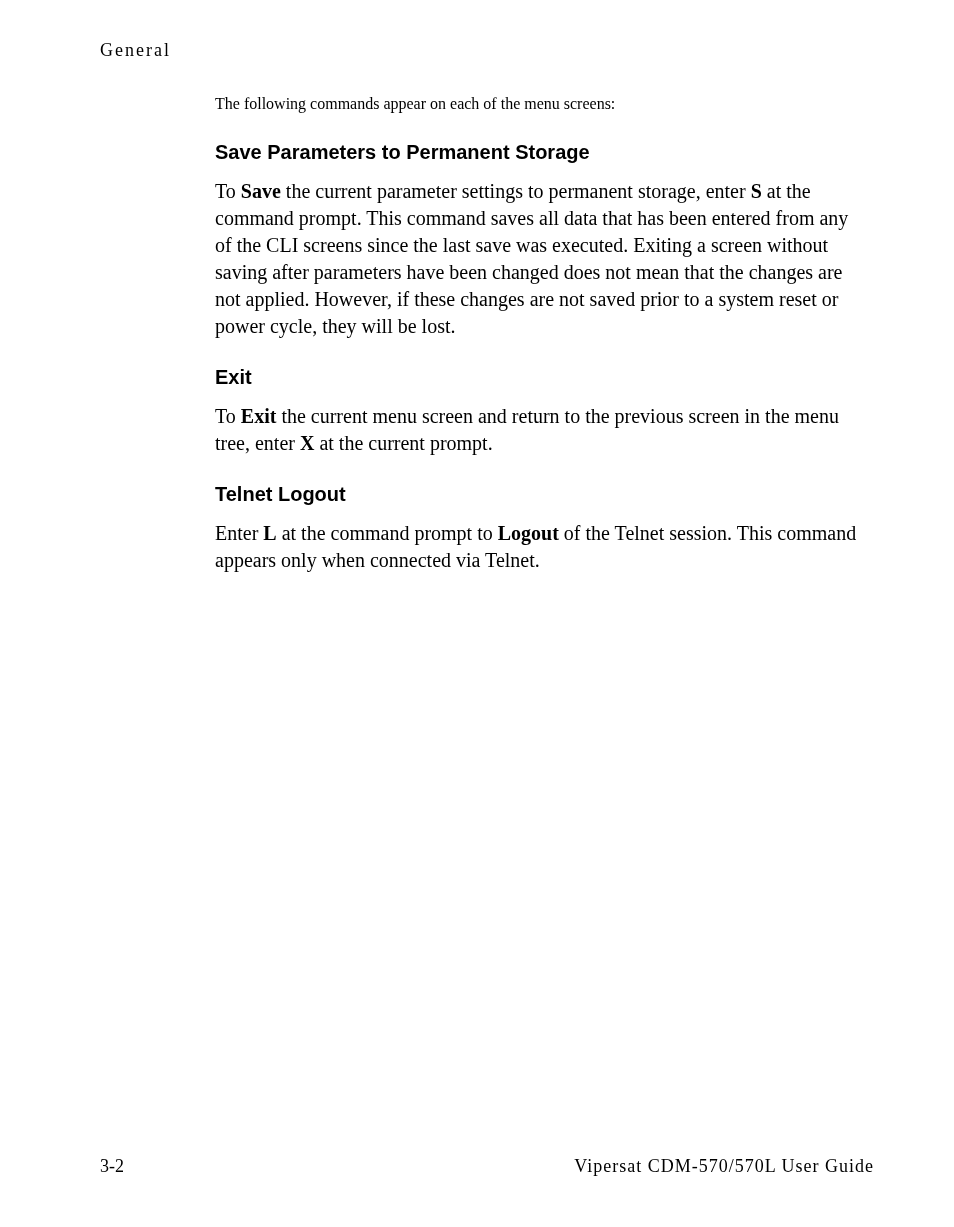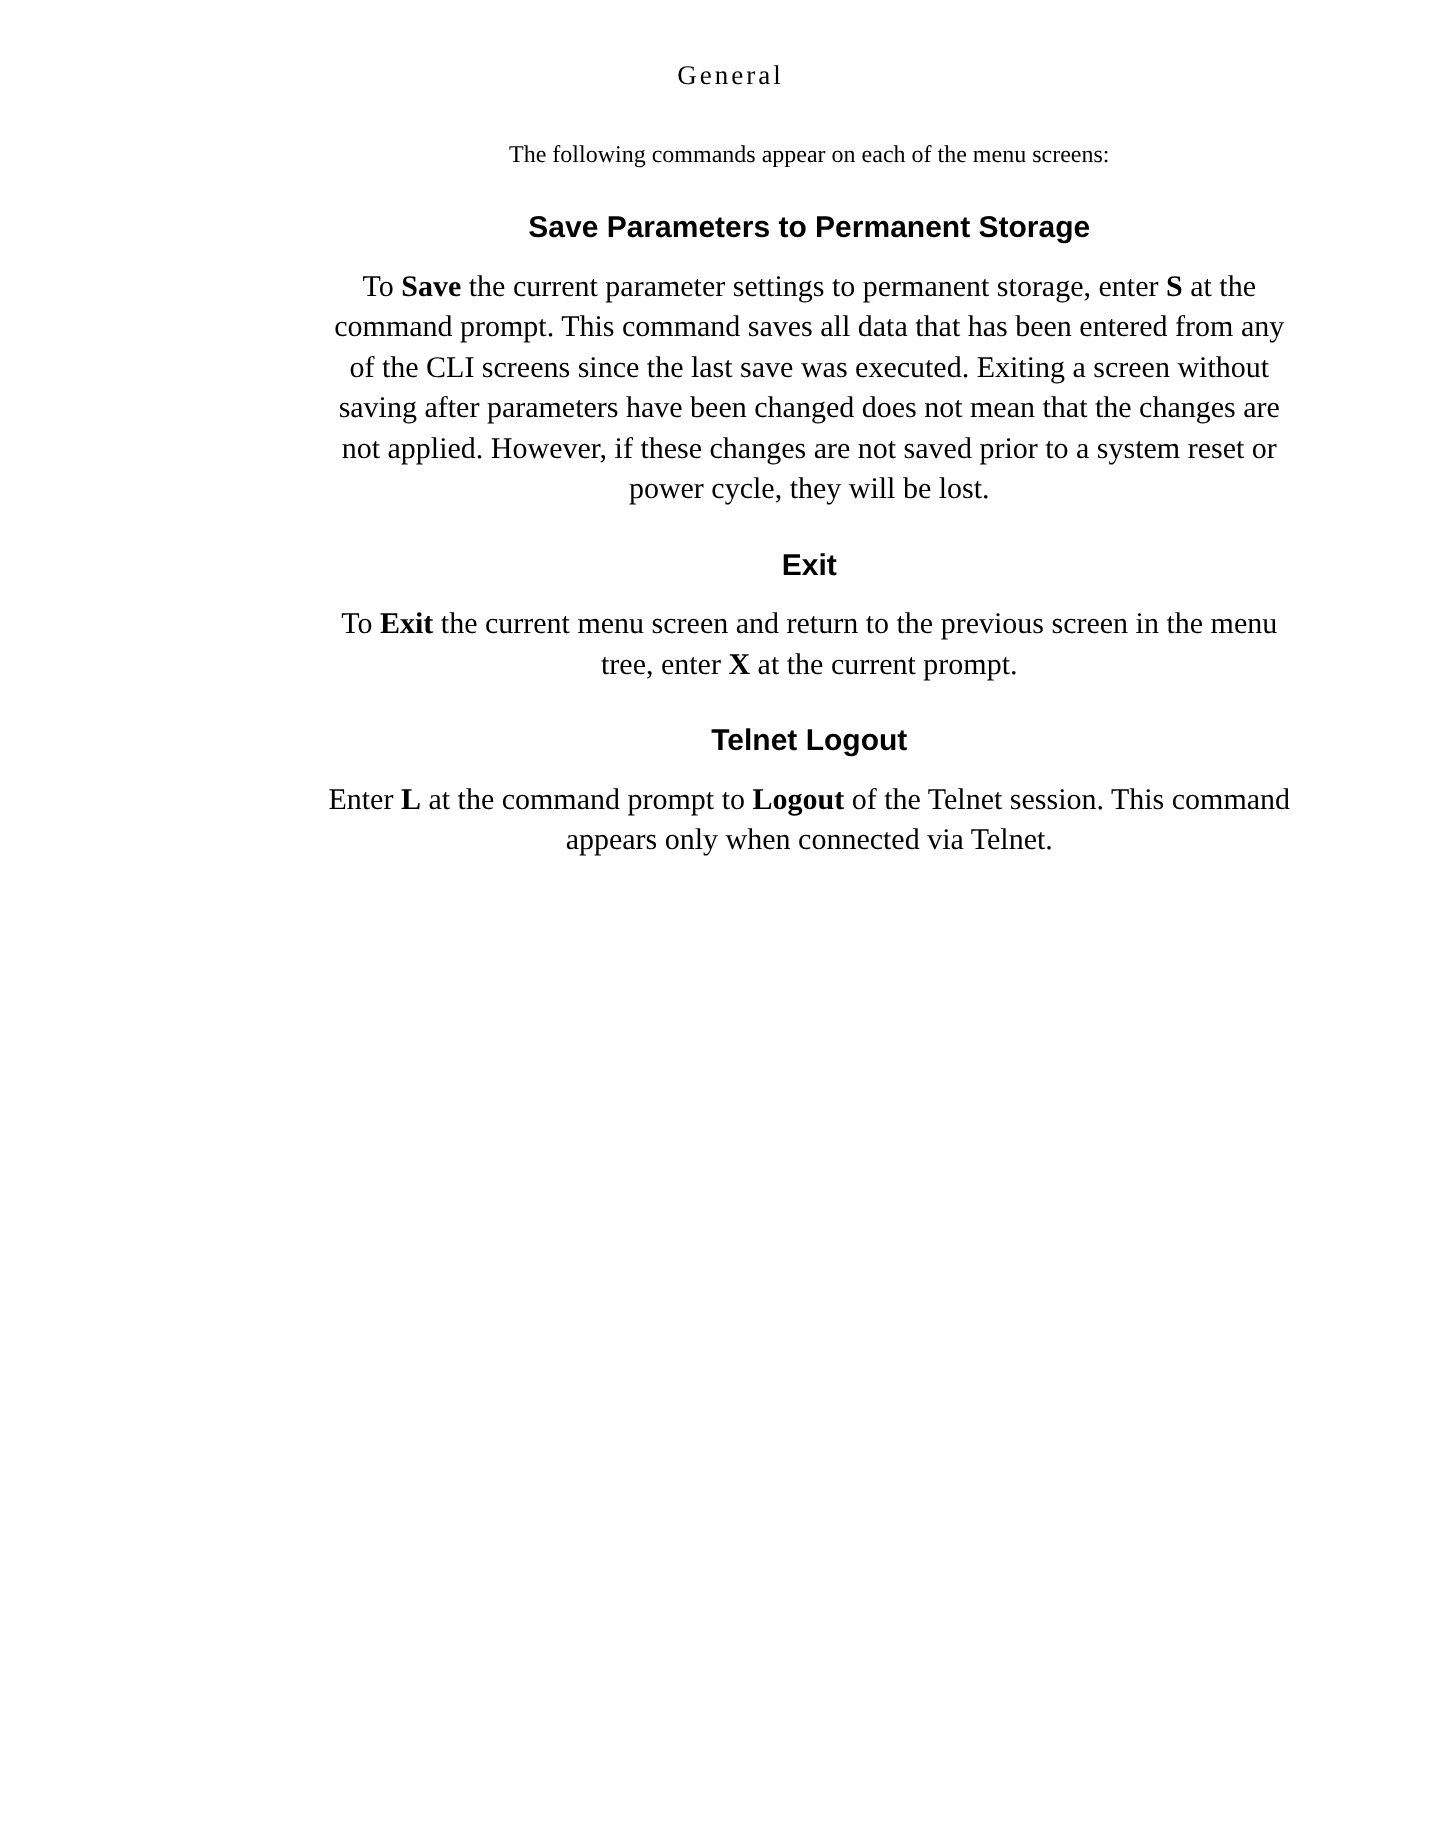--- a/index.html
+++ b/index.html
@@ -1,17 +1,17 @@
 <!DOCTYPE html>
 <html><head>
 <meta charset="utf-8">
 <style>
   * { box-sizing: border-box; margin: 0; padding: 0; }
   html, body { width: 954px; height: 1227px; background: #fff; font-family: "Times New Roman", Times, serif; color: #000; }
-  .page { position: relative; width: 954px; height: 1227px; padding: 40px 80px 48px 100px; text-align: center; }
+  .page { position: relative; width: 954px; height: 1227px; padding: 40px 80px 48px 100px; }
   .running-head { font-family: "Times New Roman", Times, serif; font-size: 18px; letter-spacing: 2px; margin-bottom: 32px; }
   .content { margin-left: 115px; margin-right: 10px; }
   h1.section-title { font-family: Helvetica, Arial, sans-serif; font-weight: 400; font-size: 30px; border-bottom: 1px solid #000; padding-bottom: 6px; margin-bottom: 20px; }
   p.intro { font-size: 16px; line-height: 1.35; margin-bottom: 26px; }
   h2.subhead { font-family: Helvetica, Arial, sans-serif; font-weight: 700; font-size: 20px; margin-bottom: 14px; }
   p.body { font-size: 20px; line-height: 1.35; margin-bottom: 26px; }
   .bold { font-weight: 700; margin-top: 19px; }
   .footer { position: absolute; bottom: 50px; left: 100px; right: 80px; display: flex; justify-content: space-between; font-size: 18px; }
   .footer .page-num { font-family: "Times New Roman", Times, serif; }
   .footer .guide { font-family: "Times New Roman", Times, serif; letter-spacing: 1px; }
@@ -38,14 +38,18 @@
       <span>To </span><span class="bold">Exit</span><span> the current menu screen and return to the previous screen in the menu tree, enter </span><span class="bold">X</span><span> at the current prompt.</span>
     </p>
 
     <h2 class="subhead">Telnet Logout</h2>
     <p class="body">
       <span>Enter </span><span class="bold">L</span><span> at the command prompt to </span><span class="bold">Logout</span><span> of the Telnet session. This command appears only when connected via Telnet.</span>
     </p>
 
   </div>
 
+  <div class="footer">
+    <span class="page-num">3-2</span>
+    <span class="guide">Vipersat CDM-570/570L User Guide</span>
+  </div>
 
 </div>
 
 </body></html>

